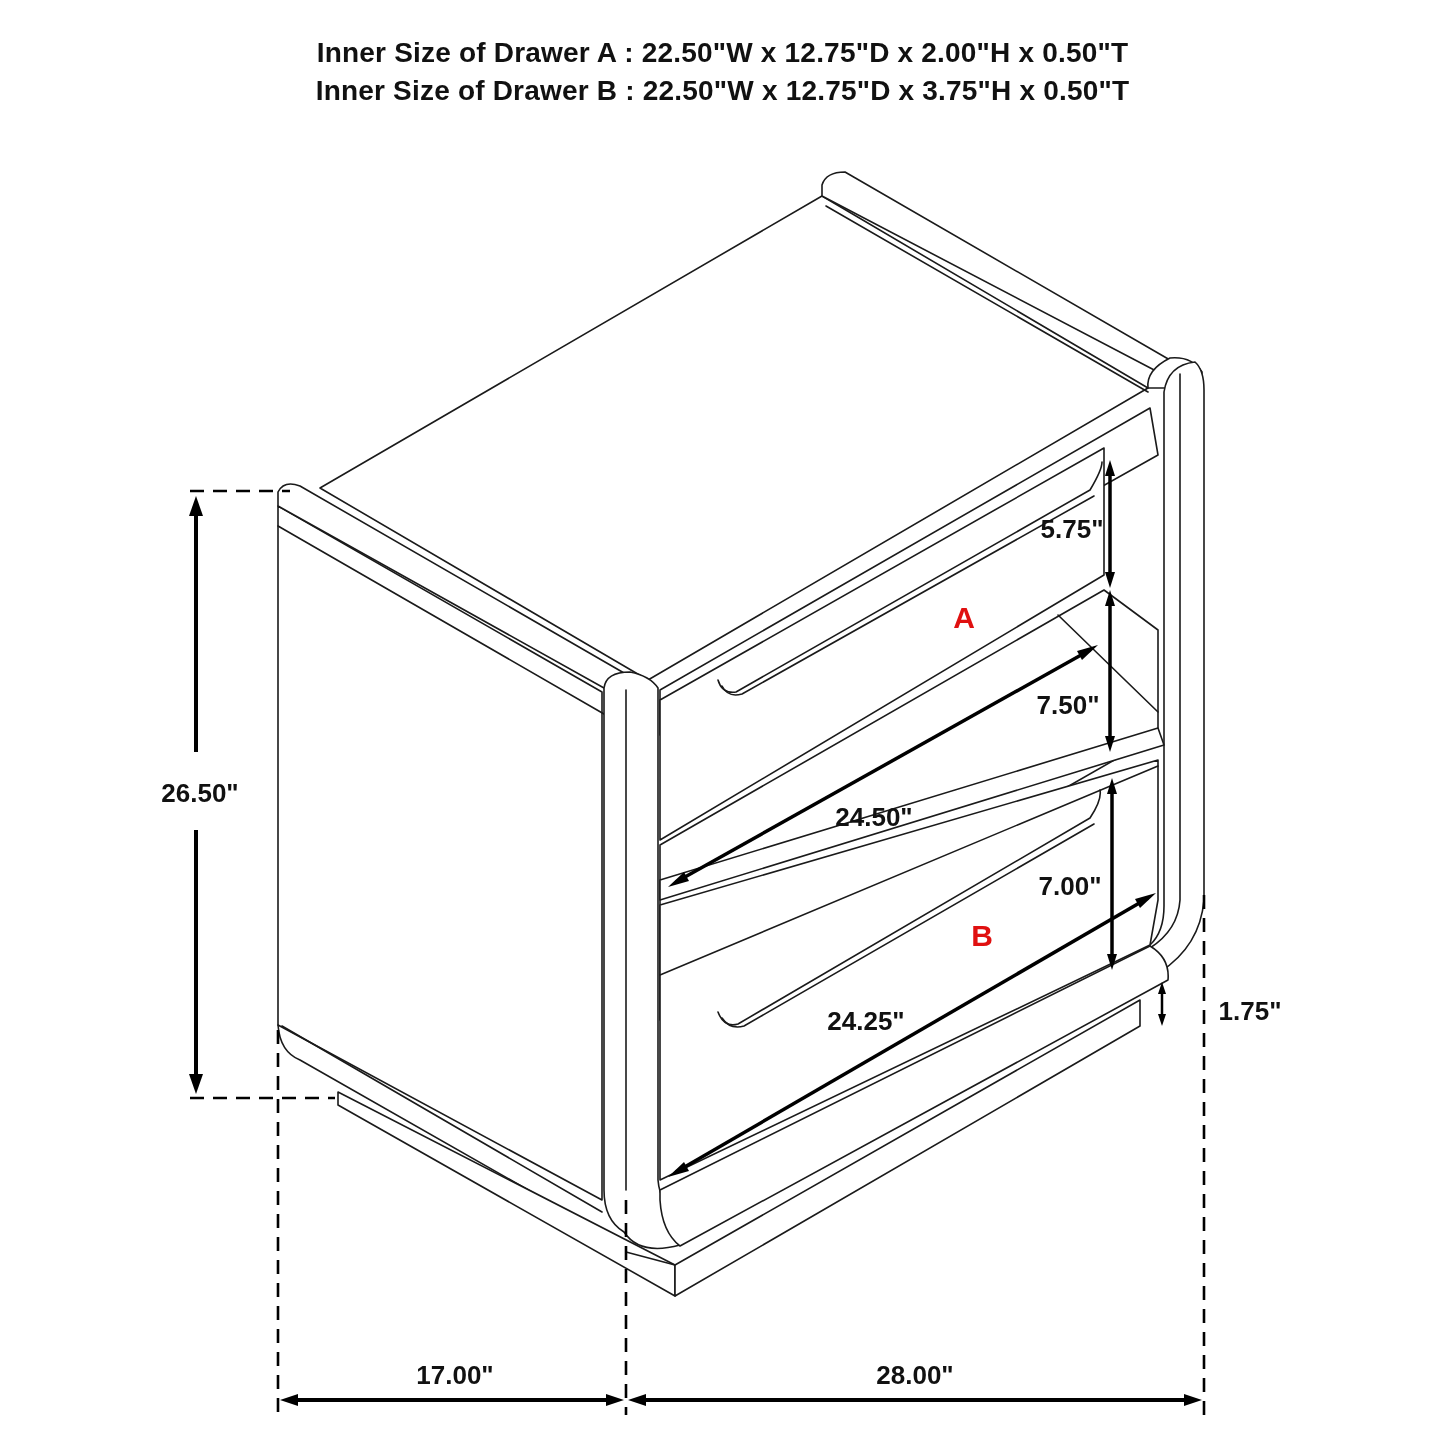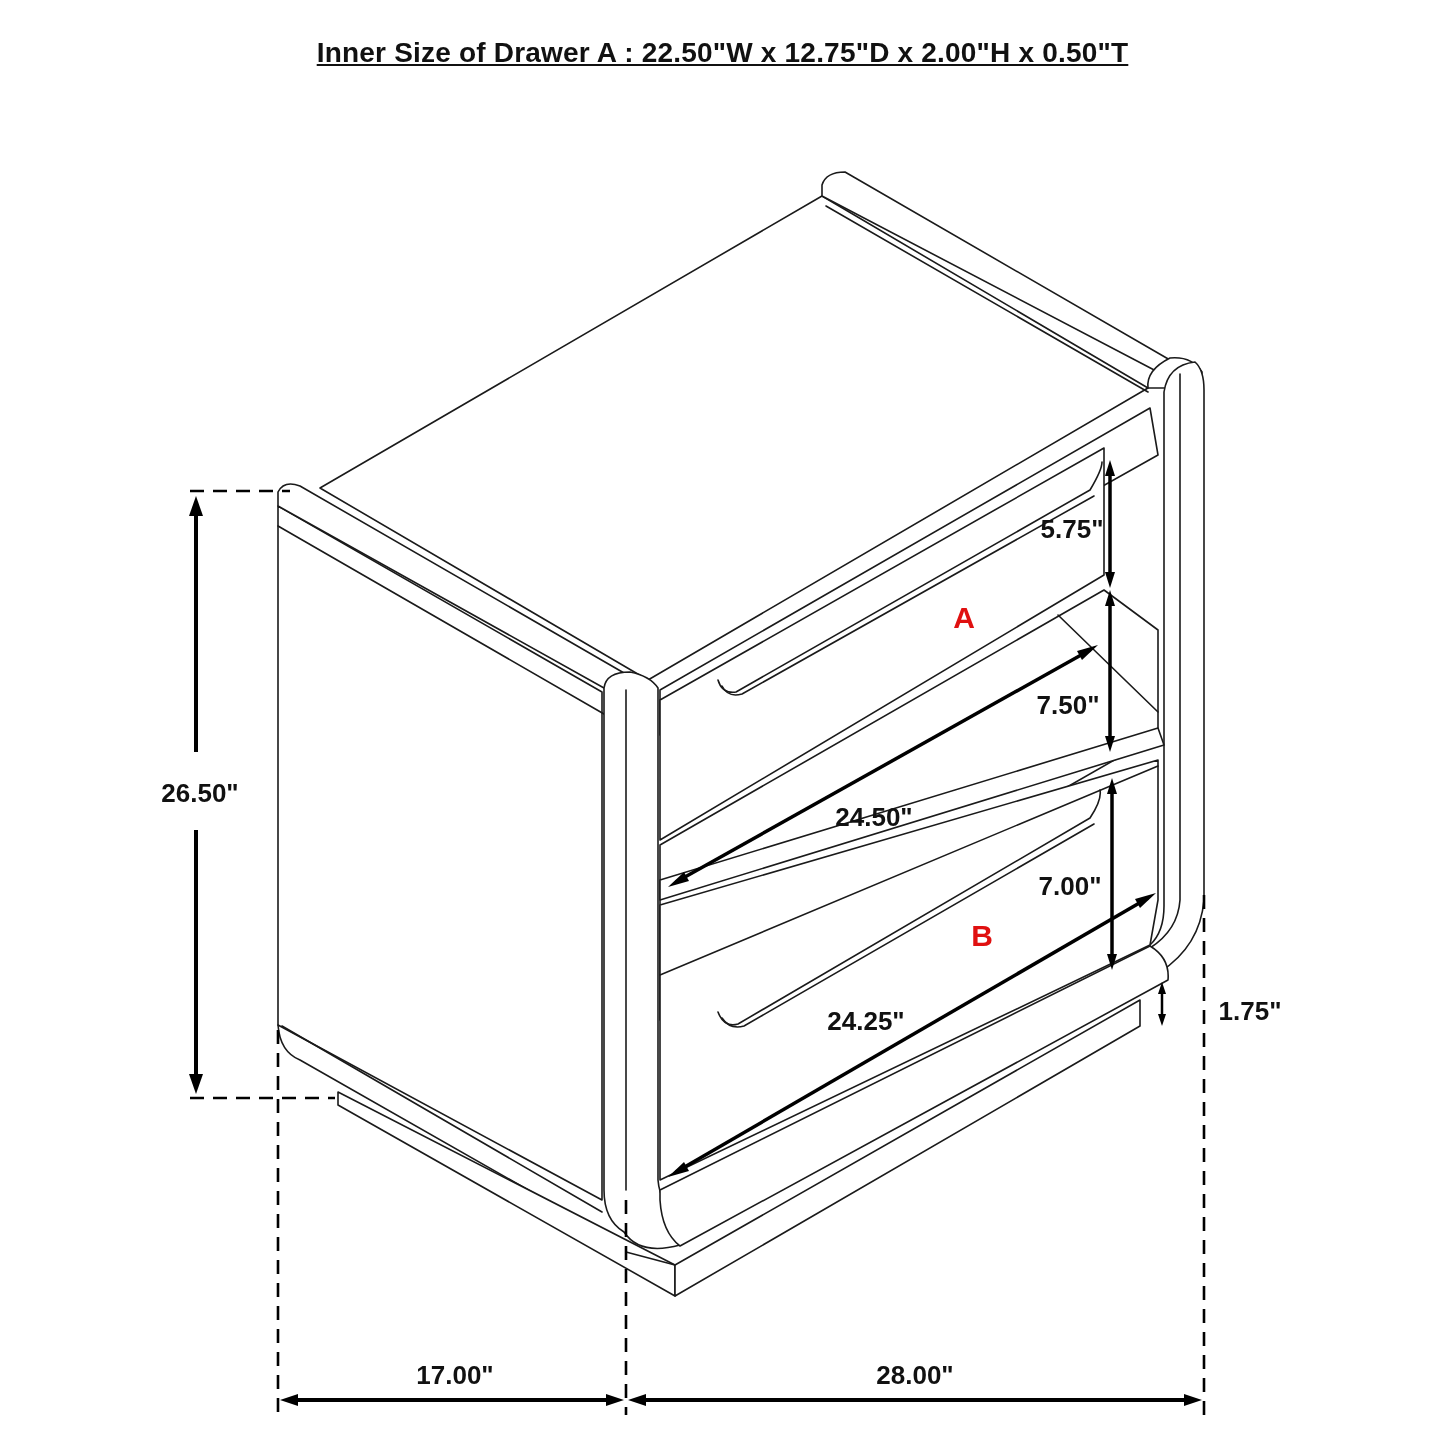--- a/index.html
+++ b/index.html
@@ -1,32 +1,33 @@
 <!DOCTYPE html>
 <html><head>
 <meta charset="utf-8">
 <style>
   html, body { margin: 0; padding: 0; background: #ffffff; }
   body { width: 1445px; height: 1445px; position: relative; overflow: hidden; font-family: "Liberation Sans", sans-serif; }
   .header { position: absolute; left: 0; top: 34px; width: 1445px; text-align: center; }
-  .header .line { font-weight: bold; font-size: 28px; line-height: 38px; color: #111111; letter-spacing: 0.2px; text-decoration: underline; }
+  .header .line { font-weight: bold; font-size: 28px; line-height: 38px; color: #111111; letter-spacing: 0.2px; }
   svg.drawing { position: absolute; left: 0; top: 0; }
   .dim { font-family: "Liberation Sans", sans-serif; font-weight: bold; font-size: 26px; fill: #111111; }
   .letter { font-family: "Liberation Sans", sans-serif; font-weight: bold; font-size: 30px; fill: #e01010; }
   .thin { stroke: #1a1a1a; stroke-width: 1.6; fill: none; stroke-linejoin: round; stroke-linecap: round; }
   .face { stroke: #1a1a1a; stroke-width: 1.6; fill: #ffffff; stroke-linejoin: round; }
   .dimline { stroke: #000000; stroke-width: 4; fill: none; }
   .dash { stroke: #000000; stroke-width: 2.6; fill: none; stroke-dasharray: 14 9; }
   .arrow { fill: #000000; stroke: none; }
 </style>
 </head>
 <body>
 
 <div class="header">
   <div class="line">Inner Size of Drawer A : 22.50"W x 12.75"D x 2.00"H x 0.50"T</div>
+  <div class="line">Inner Size of Drawer B : 22.50"W x 12.75"D x 3.75"H x 0.50"T</div>
 </div>
 
 <svg class="drawing" width="1445" height="1445" viewBox="0 0 1445 1445">
 
   <g>
     <polygon class="face" points="320,488 822,196 1148,388 648,680"></polygon>
 
     <path class="face" d="M822,196 L822,185 Q826,172 845,172 L1170,360 L1158,372 Z"></path>
     <line class="thin" x1="826" y1="206" x2="1148" y2="392"></line>
 

